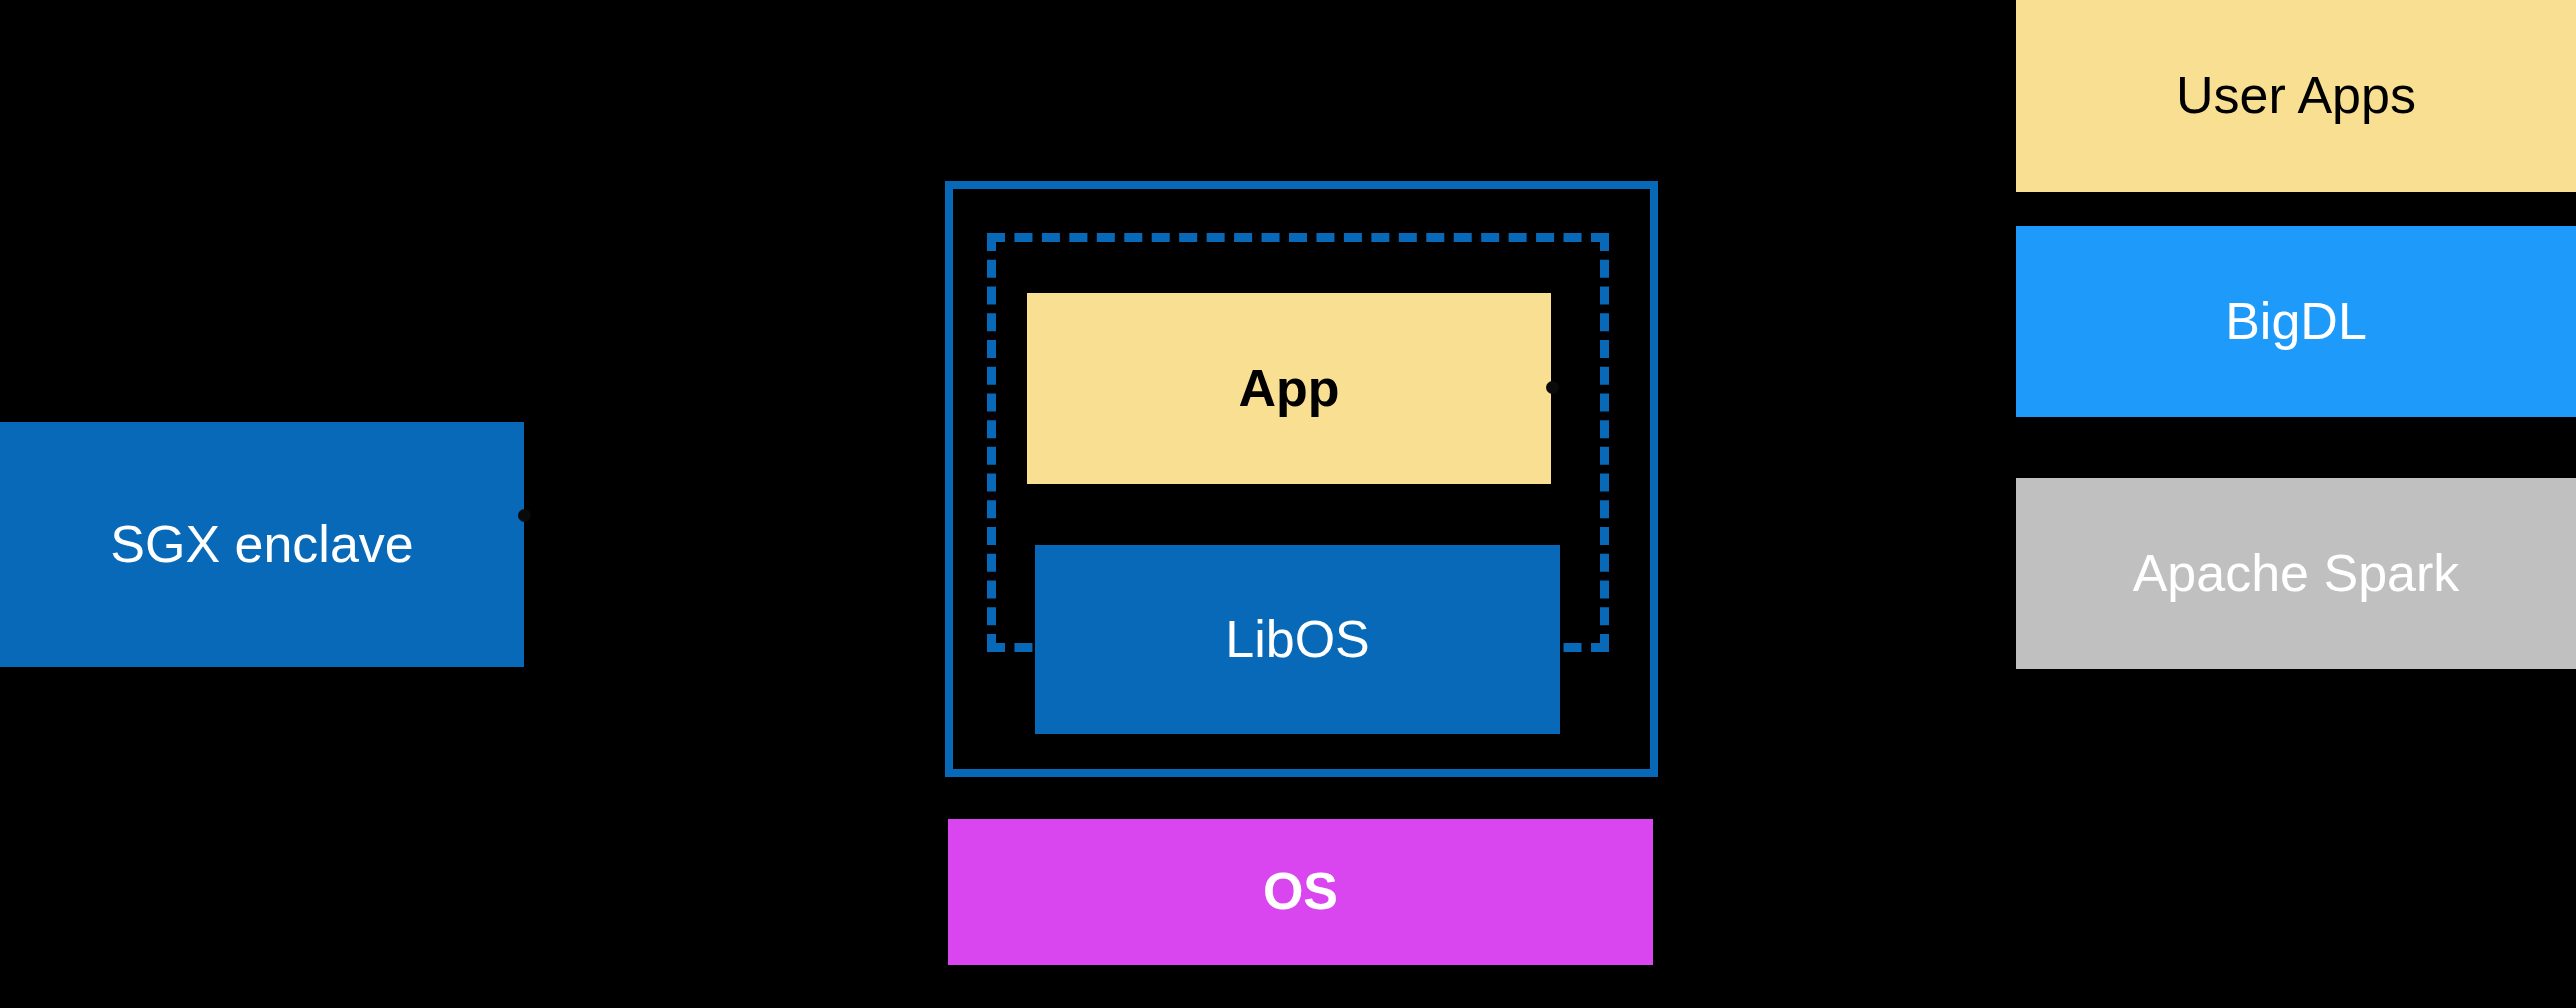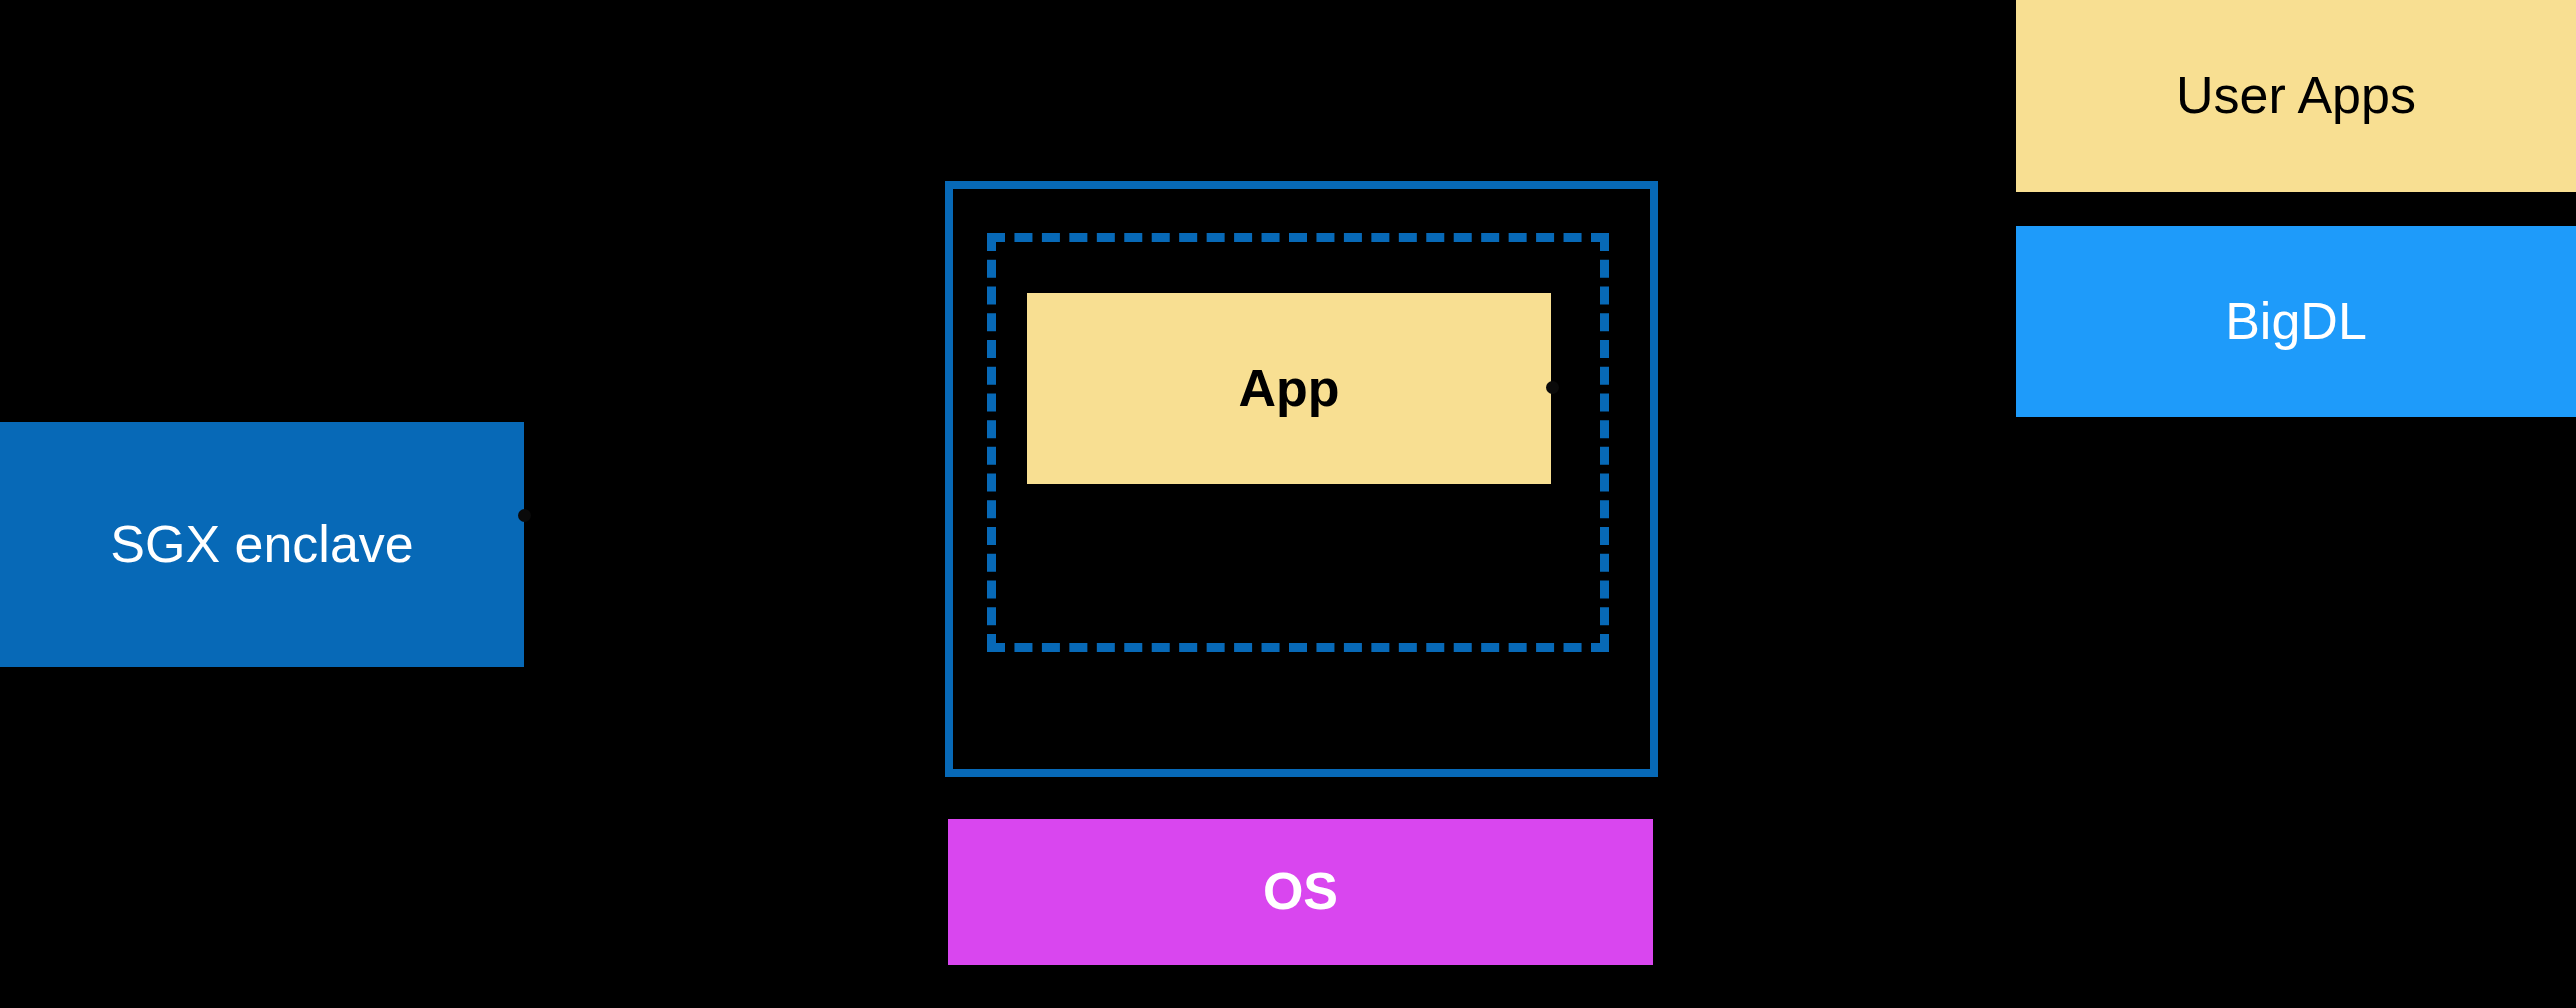--- a/index.html
+++ b/index.html
@@ -152,28 +152,34 @@
   <div class="box" id="enclave-container"></div>
 
   <div class="box" id="libos-boundary"></div>
 
   <div class="box" id="app-box">
     <span>App</span>
   </div>
 
   <div class="arrow-dot" id="app-arrow-endpoint"></div>
 
+  <div class="box" id="libos-box">
+    <span>LibOS</span>
+  </div>
 
   <div class="box" id="os-box">
     <span>OS</span>
   </div>
 
   <div class="box" id="bigdl-box">
     <span>BigDL</span>
   </div>
 
   <div class="box" id="user-apps-box">
     <span>User Apps</span>
   </div>
 
+  <div class="box" id="apache-spark-box">
+    <span>Apache Spark</span>
+  </div>
 
 </div>
 
 
 </body></html>

